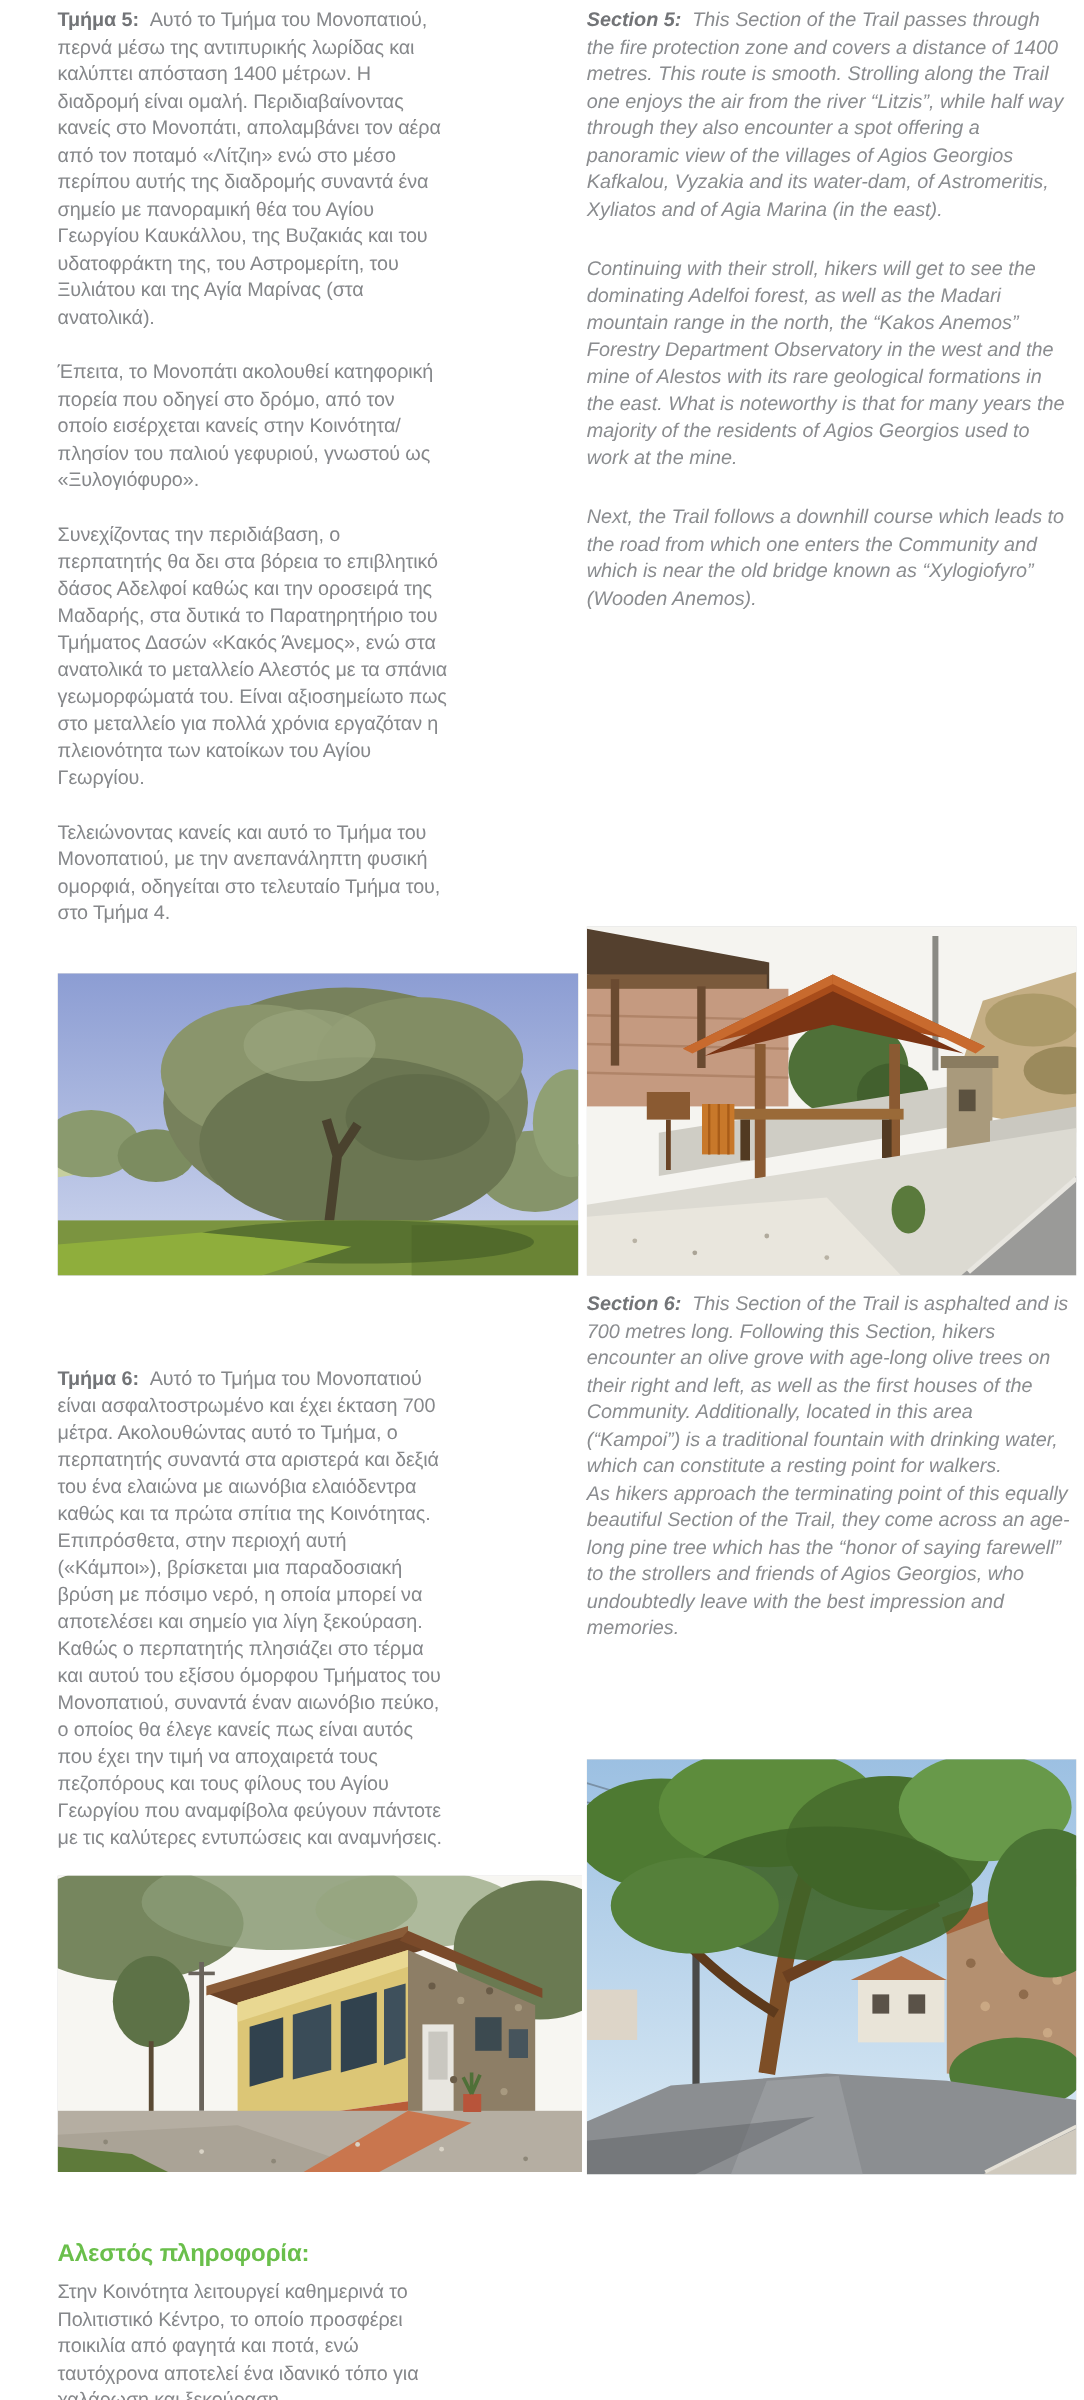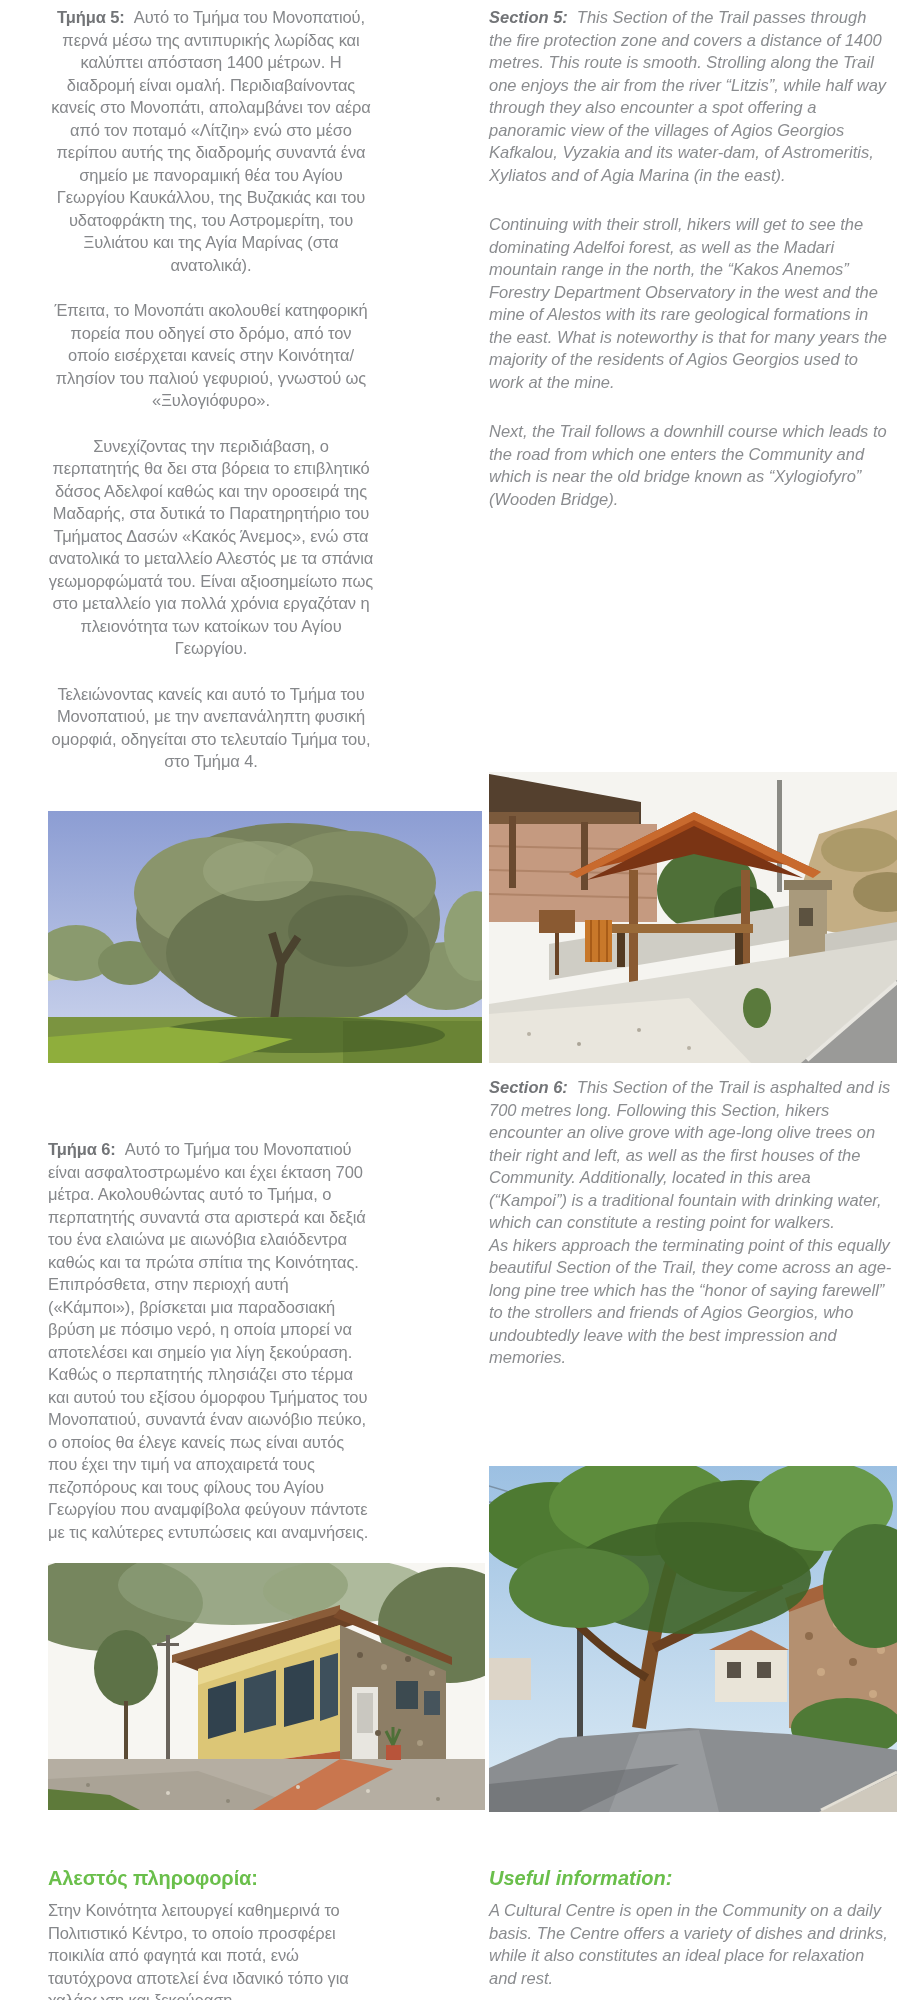--- a/index.html
+++ b/index.html
@@ -23,31 +23,31 @@
   .en .green-head{font-style:italic;}
   
   .photo{position:absolute;overflow:hidden;background:#dddddd;}
   .photo svg{display:block;width:100%;height:100%;}
 </style>
 </head>
 <body>
 
 <main class="page">
 
-  <section class="col gr" style="left:48px;top:6px;width:326px;text-align:center;">
+  <section class="col gr" style="left:48px;top:6px;width:326px;">
     <p><strong class="head">Τμήμα 5:</strong><span>Αυτό το Τμήμα του Μονοπατιού, περνά μέσω της αντιπυρικής λωρίδας και καλύπτει απόσταση 1400 μέτρων. Η διαδρομή είναι ομαλή. Περιδιαβαίνοντας κανείς στο Μονοπάτι, απολαμβάνει τον αέρα από τον ποταμό «Λίτζιη» ενώ στο μέσο περίπου αυτής της διαδρομής συναντά ένα σημείο με πανοραμική θέα  του Αγίου Γεωργίου Καυκάλλου, της  Βυζακιάς και του υδατοφράκτη της, του Αστρομερίτη, του Ξυλιάτου και της Αγία Μαρίνας (στα ανατολικά).</span></p>
     <p>Έπειτα, το Μονοπάτι ακολουθεί κατηφορική πορεία που οδηγεί στο δρόμο, από τον οποίο εισέρχεται κανείς στην Κοινότητα/ πλησίον του παλιού γεφυριού, γνωστού ως «Ξυλογιόφυρο».</p>
     <p>Συνεχίζοντας την περιδιάβαση, ο περπατητής θα δει στα βόρεια το επιβλητικό δάσος Αδελφοί καθώς και την οροσειρά της Μαδαρής, στα δυτικά το Παρατηρητήριο του Τμήματος Δασών «Κακός Άνεμος», ενώ στα ανατολικά το μεταλλείο Αλεστός με τα σπάνια γεωμορφώματά του. Είναι αξιοσημείωτο πως στο μεταλλείο για πολλά χρόνια εργαζόταν η πλειονότητα των κατοίκων του Αγίου Γεωργίου.</p>
     <p class="gap-large">Τελειώνοντας κανείς και αυτό το Τμήμα του Μονοπατιού, με την ανεπανάληπτη φυσική ομορφιά, οδηγείται στο τελευταίο Τμήμα του, στο Τμήμα 4.</p>
   </section>
 
   <section class="col en" style="left:489px;top:6px;width:404px;">
     <p><strong class="head">Section 5:</strong><span>This Section of the Trail passes through the fire protection zone and covers a distance of 1400 metres. This route is smooth. Strolling along the Trail one enjoys the air from the river “Litzis”, while half way through they also encounter a spot offering a panoramic view of the villages of Agios Georgios Kafkalou, Vyzakia and its water-dam, of Astromeritis, Xyliatos and of Agia Marina (in the east).</span></p>
     <p>Continuing with their stroll, hikers will get to see the dominating Adelfoi forest, as well as the Madari mountain range in the north, the “Kakos Anemos” Forestry Department Observatory in the west and the mine of Alestos with its rare geological formations in the east. What is noteworthy is that for many years the majority of the residents of Agios Georgios used to work at the mine.</p>
-    <p>Next, the Trail follows a downhill course which leads to the road from which one enters the Community and which is near the old bridge known as “Xylogiofyro” (Wooden Bridge).</p>
+    <p>Next, the Trail follows a downhill course which leads to the road from which one enters the Community and which is near the old bridge known as “Xylogiofyro” (Wooden Anemos).</p>
   </section>
 
   <figure class="photo" style="left:48px;top:811px;width:434px;height:252px;margin:0;">
     <svg viewBox="0 0 434 252" preserveAspectRatio="none" aria-hidden="true">
       <defs>
         <linearGradient id="sky1" x1="0" y1="0" x2="0" y2="1">
           <stop offset="0" stop-color="#8c9dd3"></stop>
             <stop offset="1" stop-color="#cfd7ee"></stop>
         </linearGradient>
       </defs>
@@ -248,18 +248,14 @@
       <polygon points="330,346 408,308 408,346" fill="#cfc9bd"></polygon>
       <line x1="332" y1="344" x2="408" y2="306" stroke="#e4e0d6" stroke-width="3"></line>
     </svg>
   </figure>
 
   <section class="col gr" style="left:48px;top:1866px;width:330px;">
     <h3 class="green-head">Αλεστός πληροφορία:</h3>
     <p class="nogap">Στην Κοινότητα λειτουργεί καθημερινά το Πολιτιστικό Κέντρο, το οποίο προσφέρει ποικιλία από φαγητά και ποτά, ενώ ταυτόχρονα αποτελεί ένα ιδανικό τόπο για χαλάρωση και ξεκούραση.</p>
   </section>
 
-  <section class="col en" style="left:489px;top:1866px;width:404px;">
-    <h3 class="green-head">Useful information:</h3>
-    <p class="nogap">A Cultural Centre is open in the Community on a daily basis. The Centre offers a variety of dishes and drinks, while it also constitutes an ideal place for relaxation and rest.</p>
-  </section>
 
 </main>
 
 </body></html>

